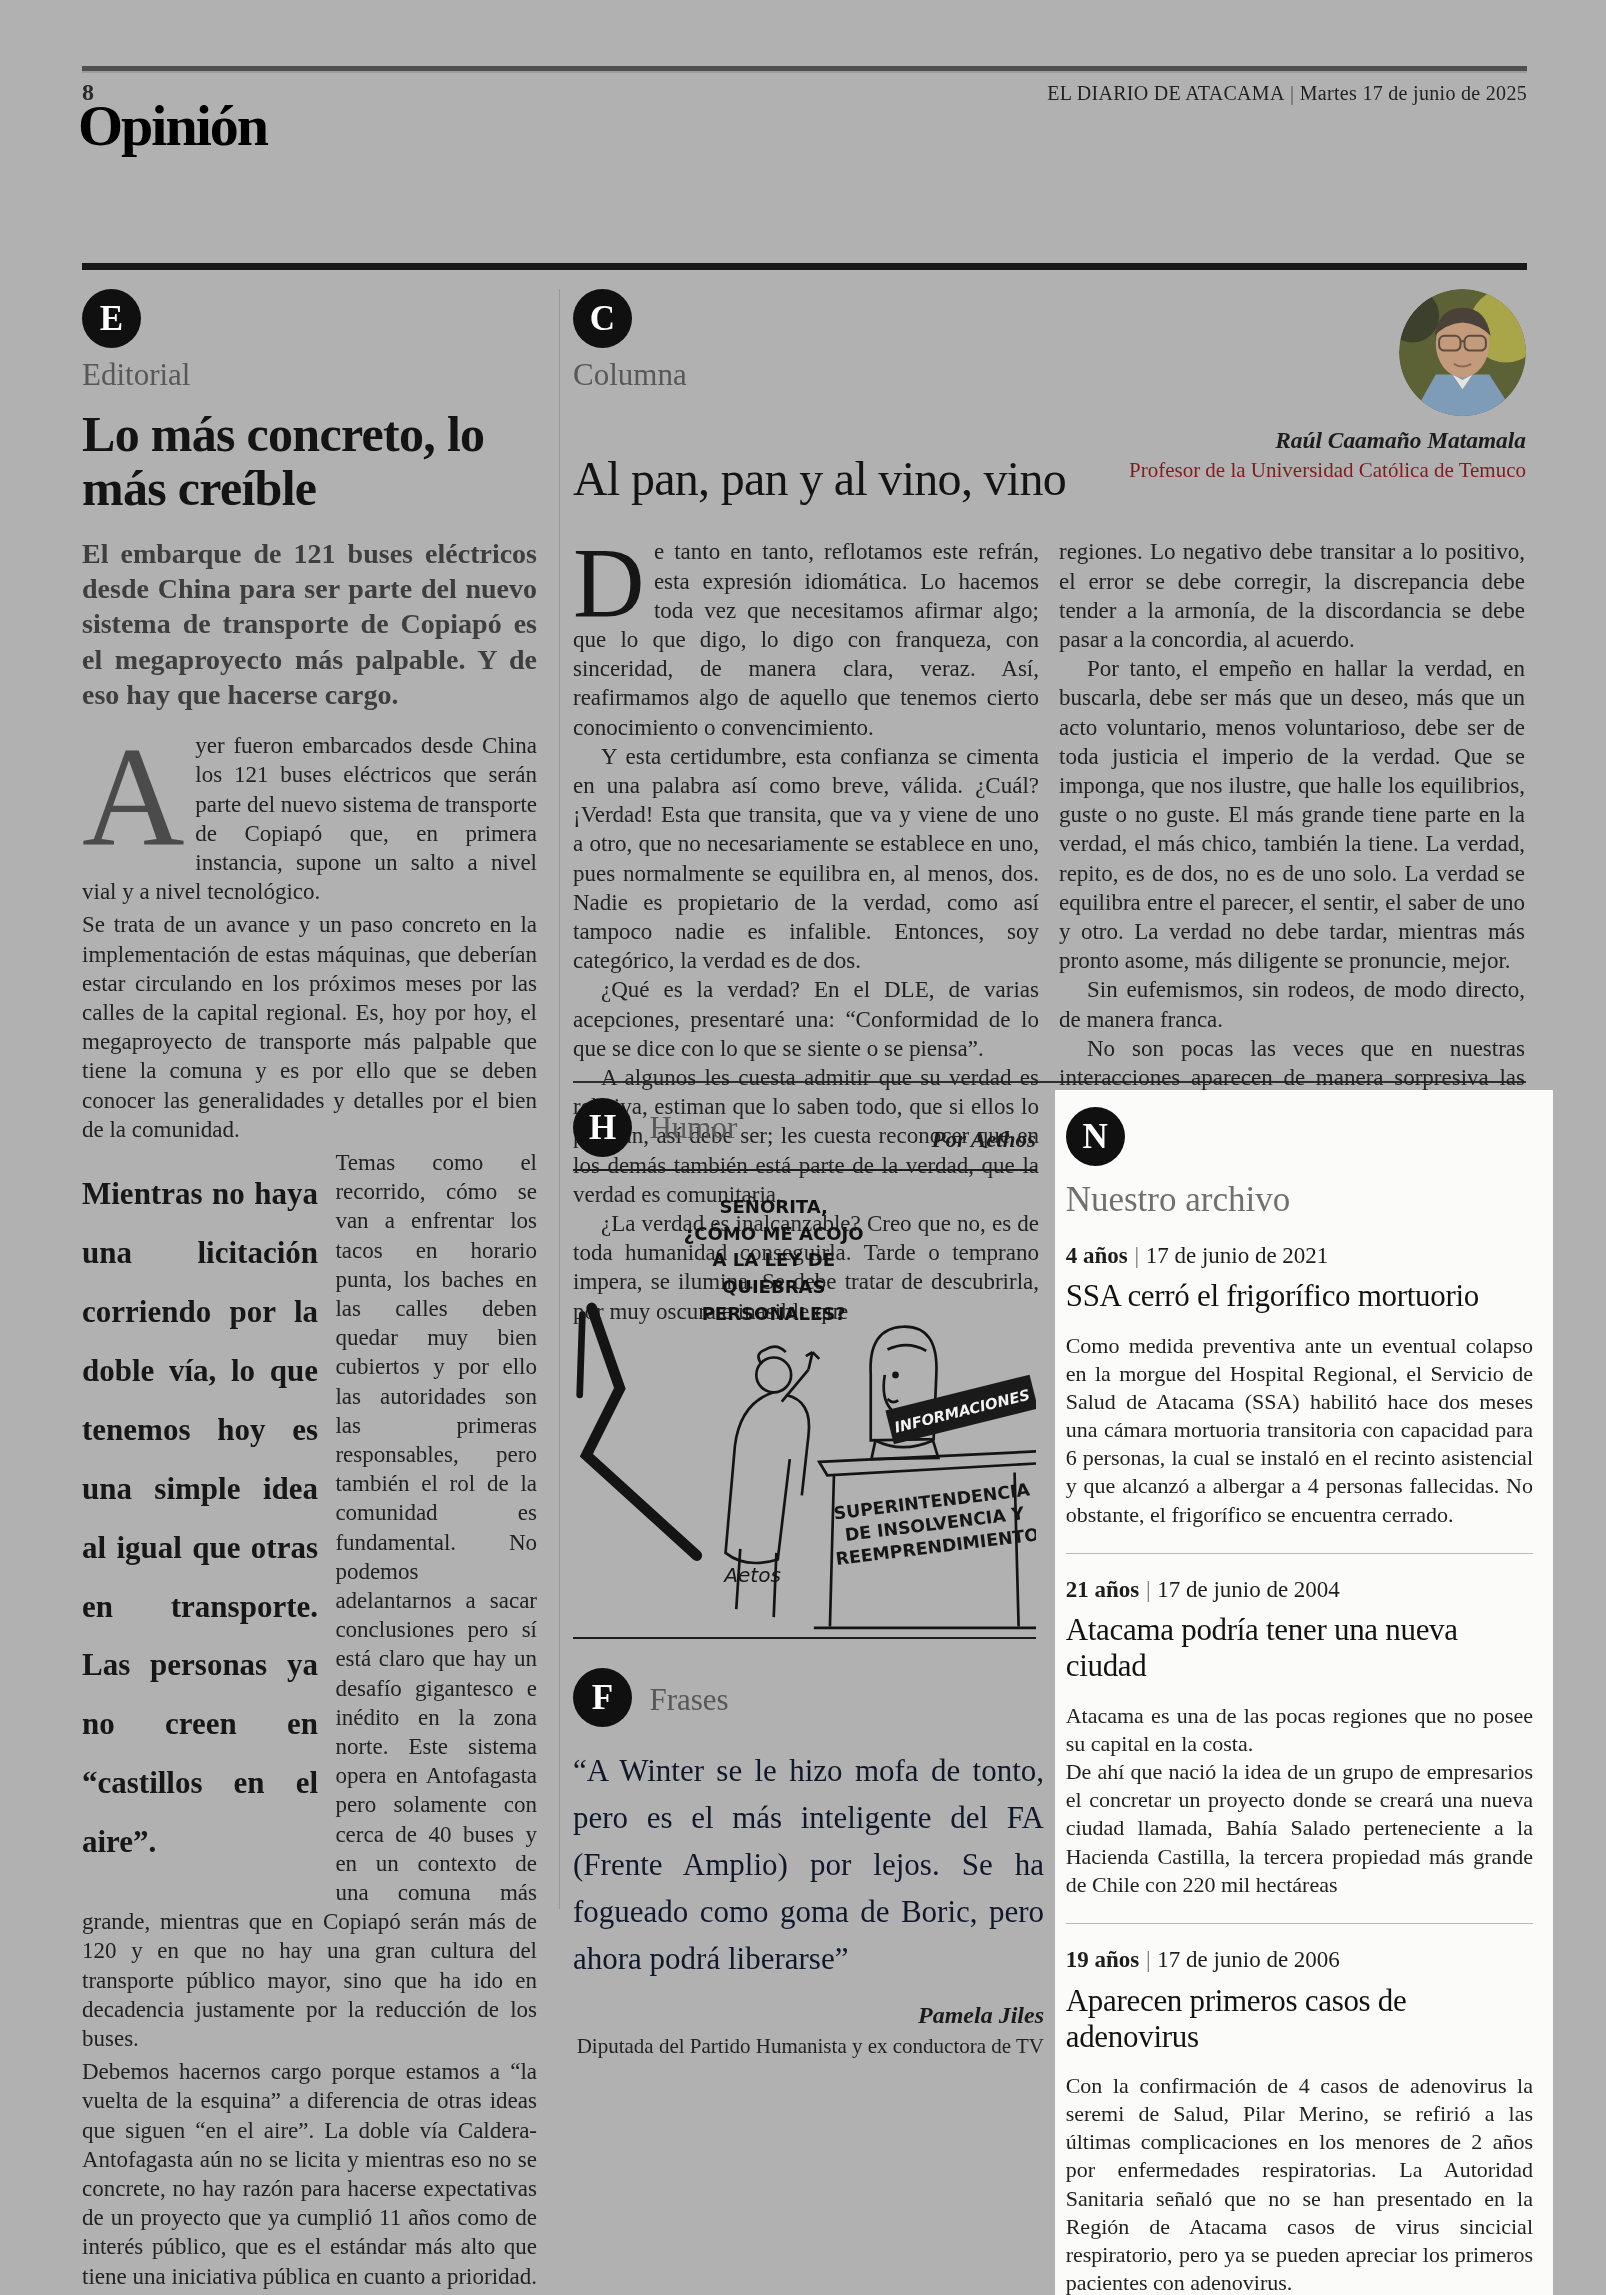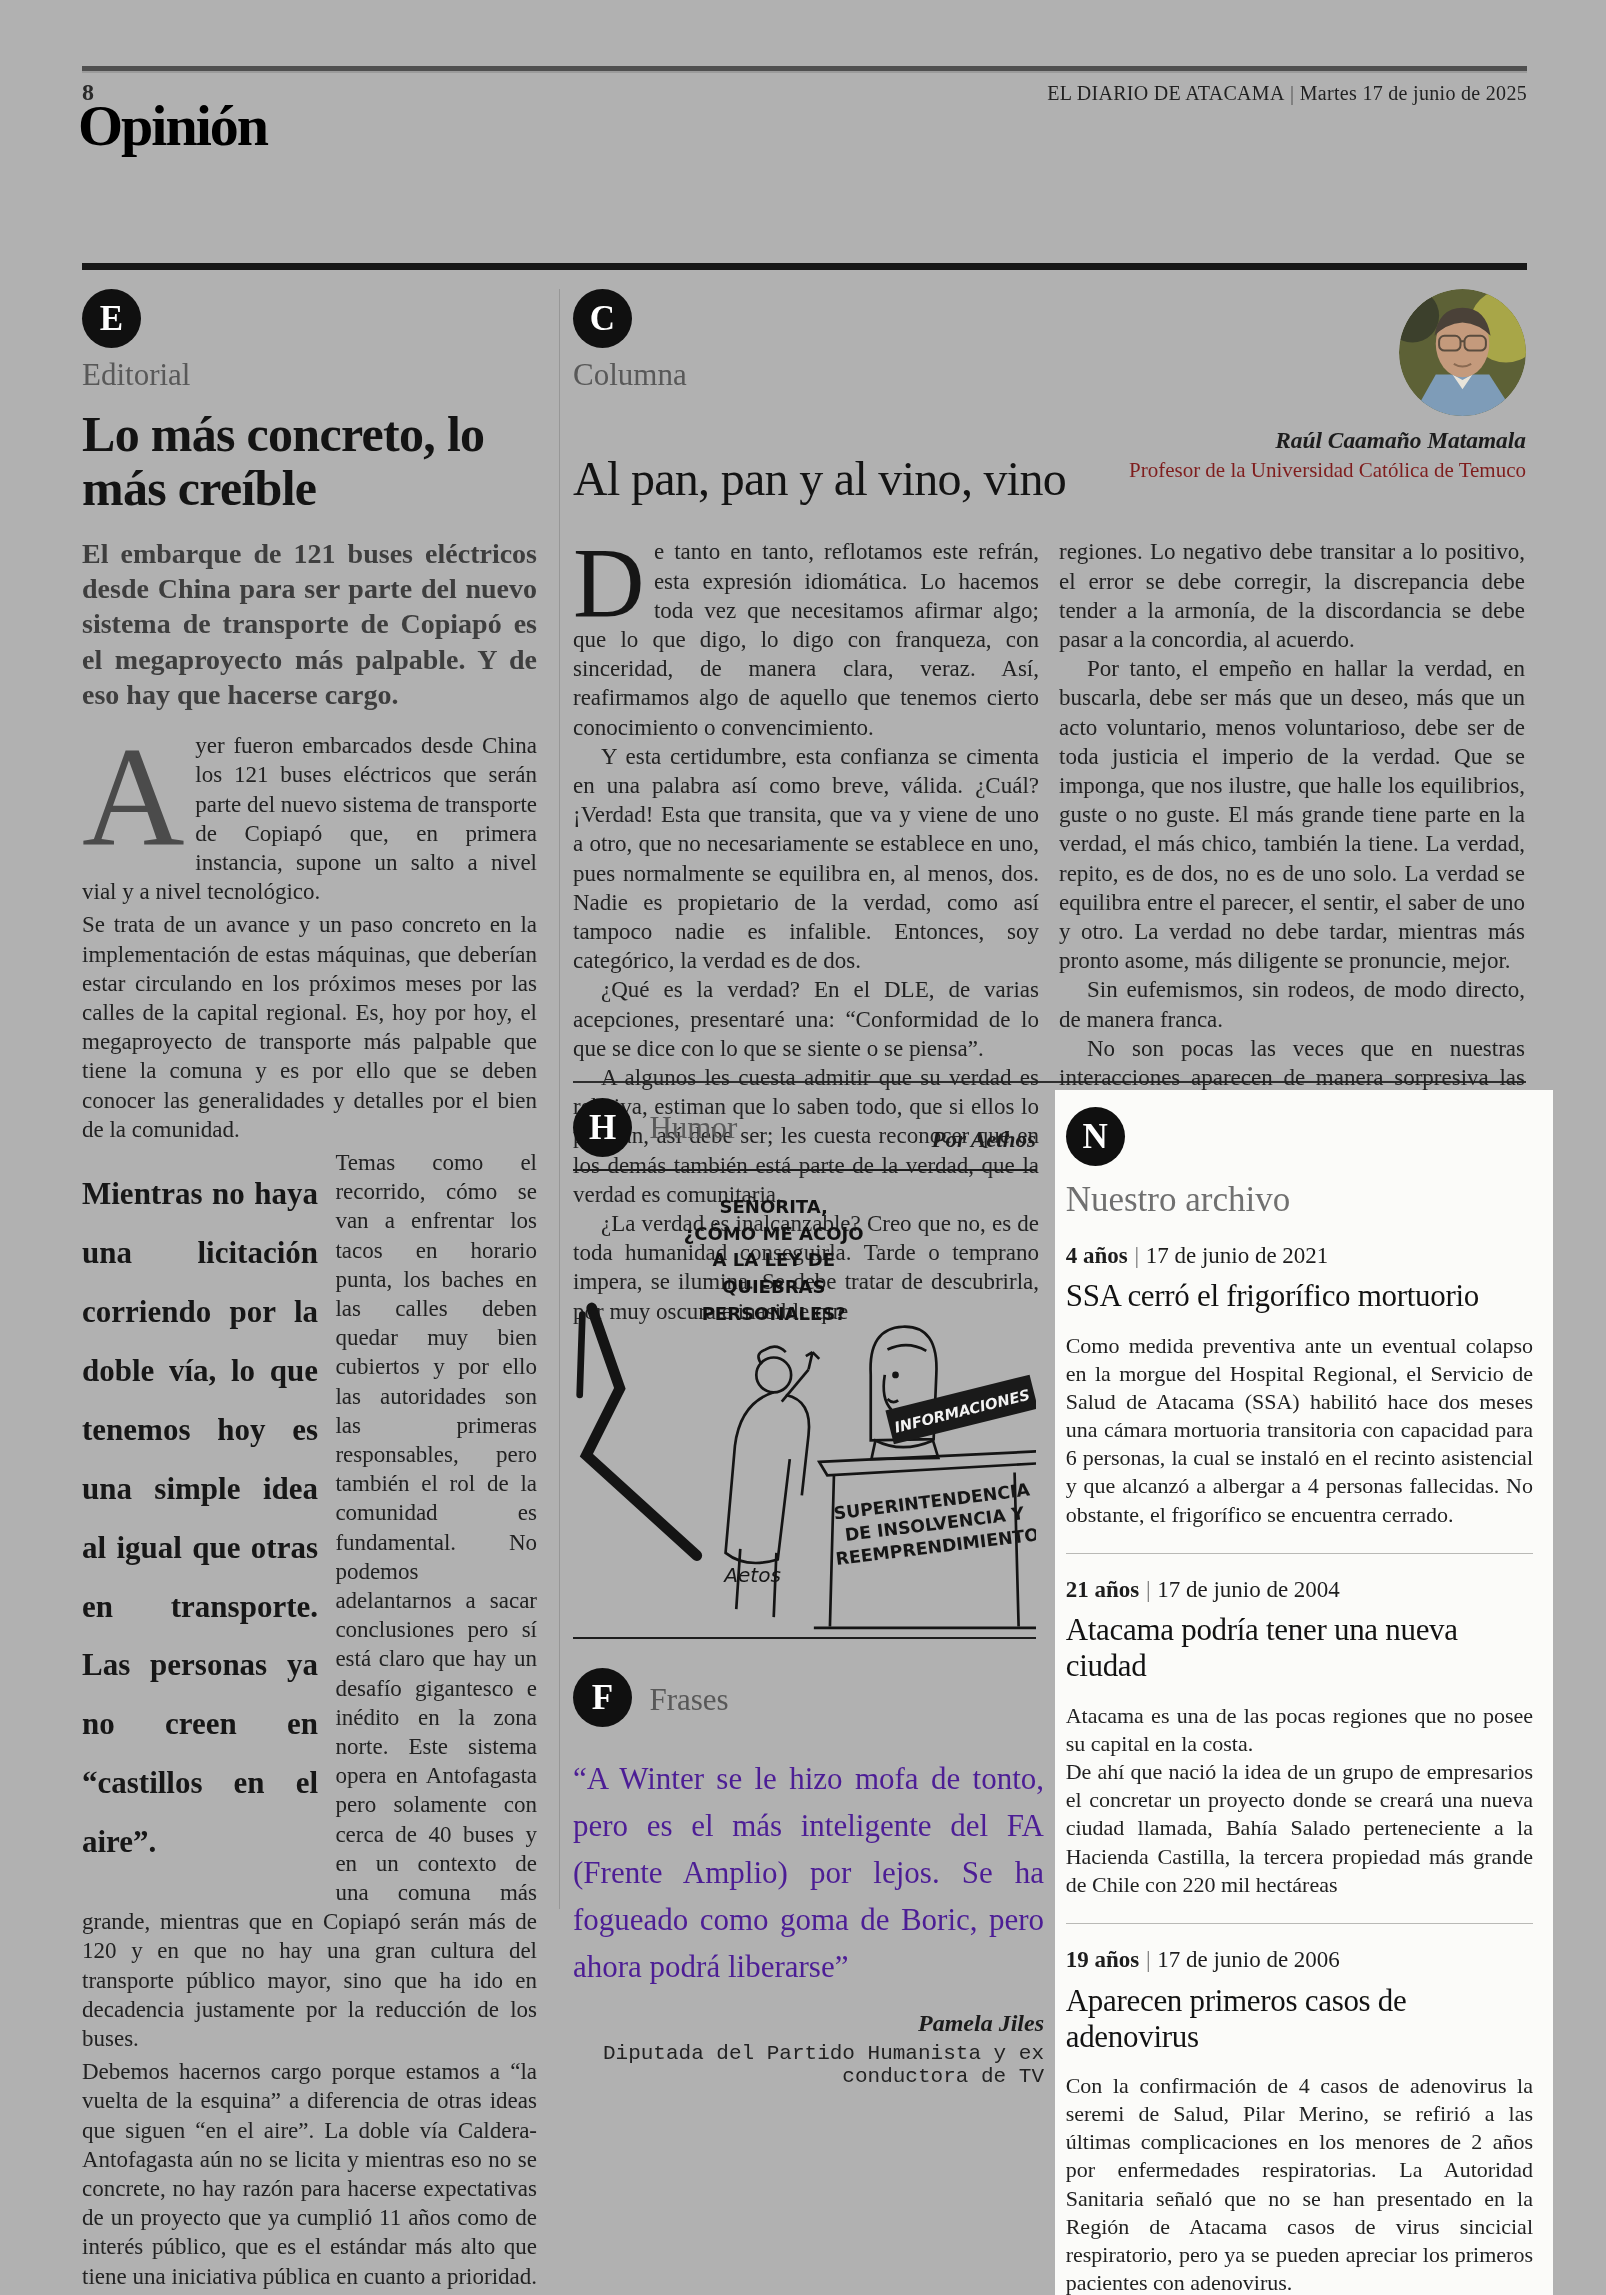--- a/index.html
+++ b/index.html
@@ -47,23 +47,23 @@
   .humor-kicker{display:flex;align-items:center;gap:17.4px;}
   .humor-kicker .kicker{margin-top:0;}
   .byline{font-size:23px;font-weight:bold;font-style:italic;color:#1c1c1c;padding-bottom:4px;}
   .humor-rule{margin-top:12px;height:2px;background:#1d1d1d;}
   .cartoon{display:block;margin-top:2.7px;}
   .humor-rule-bottom{height:2px;background:#1d1d1d;margin-top:1.3px;}
   
   .frases{position:absolute;left:573px;top:1668px;width:471px;}
   .frases-head{display:flex;align-items:center;gap:17.4px;}
   .frases-head .kicker{margin-top:4px;}
-  .quote{margin-top:28px;font-size:31px;line-height:1.52;color:#4c1d95;text-align:justify;}
+  .quote{margin-top:20px;font-size:31px;line-height:1.52;color:#0f172a;text-align:justify;}
   .quote-author{margin-top:19px;text-align:right;font-size:24px;font-weight:bold;font-style:italic;color:#1b1b1b;}
-  .quote-role{margin-top:5.4px;text-align:right;font-size:21px;color:#222;font-family:Liberation Mono, monospace;}
+  .quote-role{margin-top:5.4px;text-align:right;font-size:21px;color:#222;}
   
   .archive{position:absolute;left:1055px;top:1090px;width:498px;background:#fbfbf9;
            padding:17.4px 20px 28px 10.7px;box-sizing:border-box;}
   .archive .kicker{font-size:35px;color:#707070;margin-top:13.4px;}
   .entry{margin-top:23px;}
   .meta{font-size:23px;color:#1d1d1d;}
   .meta .age{font-weight:bold;}
   .meta .bar{color:#777;font-weight:normal;padding:0 6.7px;}
   .entry h3{margin:9.4px 0 0 0;font-size:31px;font-weight:normal;color:#121212;letter-spacing:-0.3px;}
   .entry .body{margin-top:17.4px;font-size:22px;line-height:1.28;color:#222;text-align:justify;}

